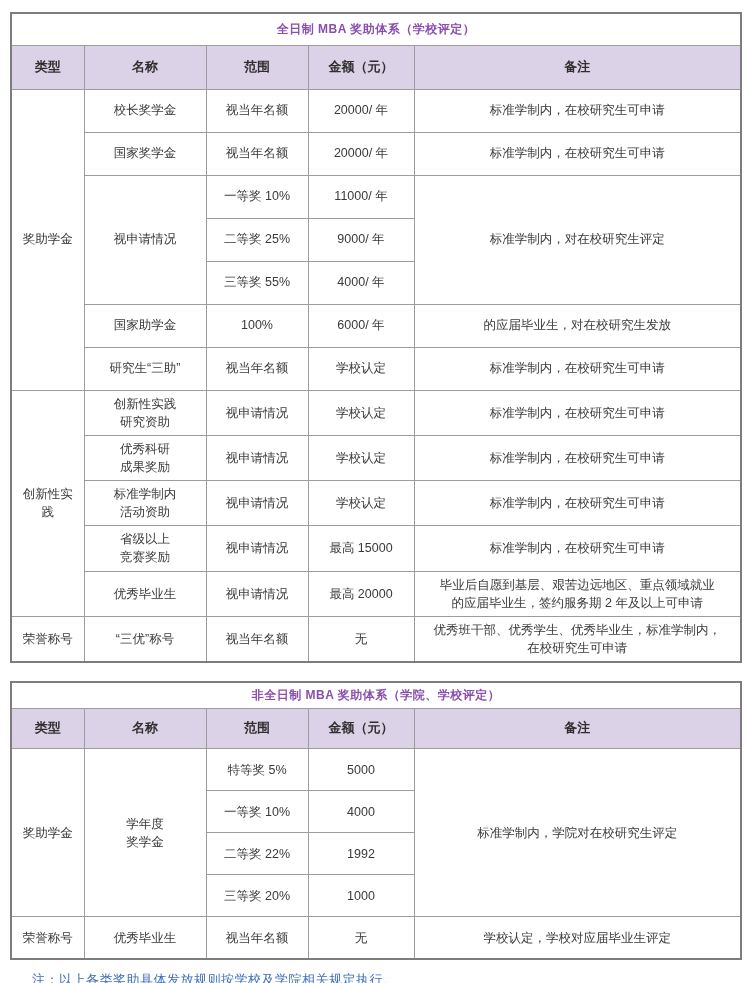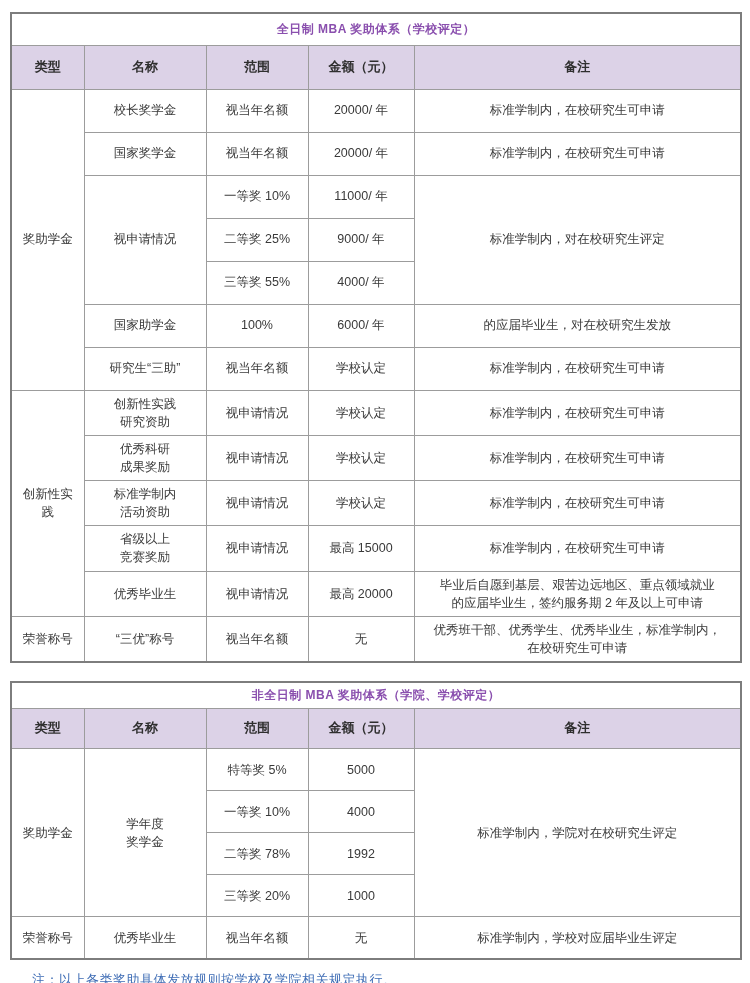--- a/index.html
+++ b/index.html
@@ -203,33 +203,33 @@
 奖学金</td>
         <td>特等奖 5%</td>
         <td>5000</td>
         <td rowspan="4">标准学制内，学院对在校研究生评定</td>
       </tr>
       <tr class="body-row">
         <td>一等奖 10%</td>
         <td>4000</td>
       </tr>
       <tr class="body-row">
-        <td>二等奖 78%</td>
+        <td>二等奖 22%</td>
         <td>1992</td>
       </tr>
       <tr class="body-row">
         <td>三等奖 20%</td>
         <td>1000</td>
       </tr>
 
       <tr class="body-row">
         <td>荣誉称号</td>
         <td>优秀毕业生</td>
         <td>视当年名额</td>
         <td>无</td>
-        <td>标准学制内，学校对应届毕业生评定</td>
+        <td>学校认定，学校对应届毕业生评定</td>
       </tr>
     </tbody>
   </table>
 
   <div class="footnote">注：以上各类奖助具体发放规则按学校及学院相关规定执行。</div>
 
 </div>
 
 </body></html>

